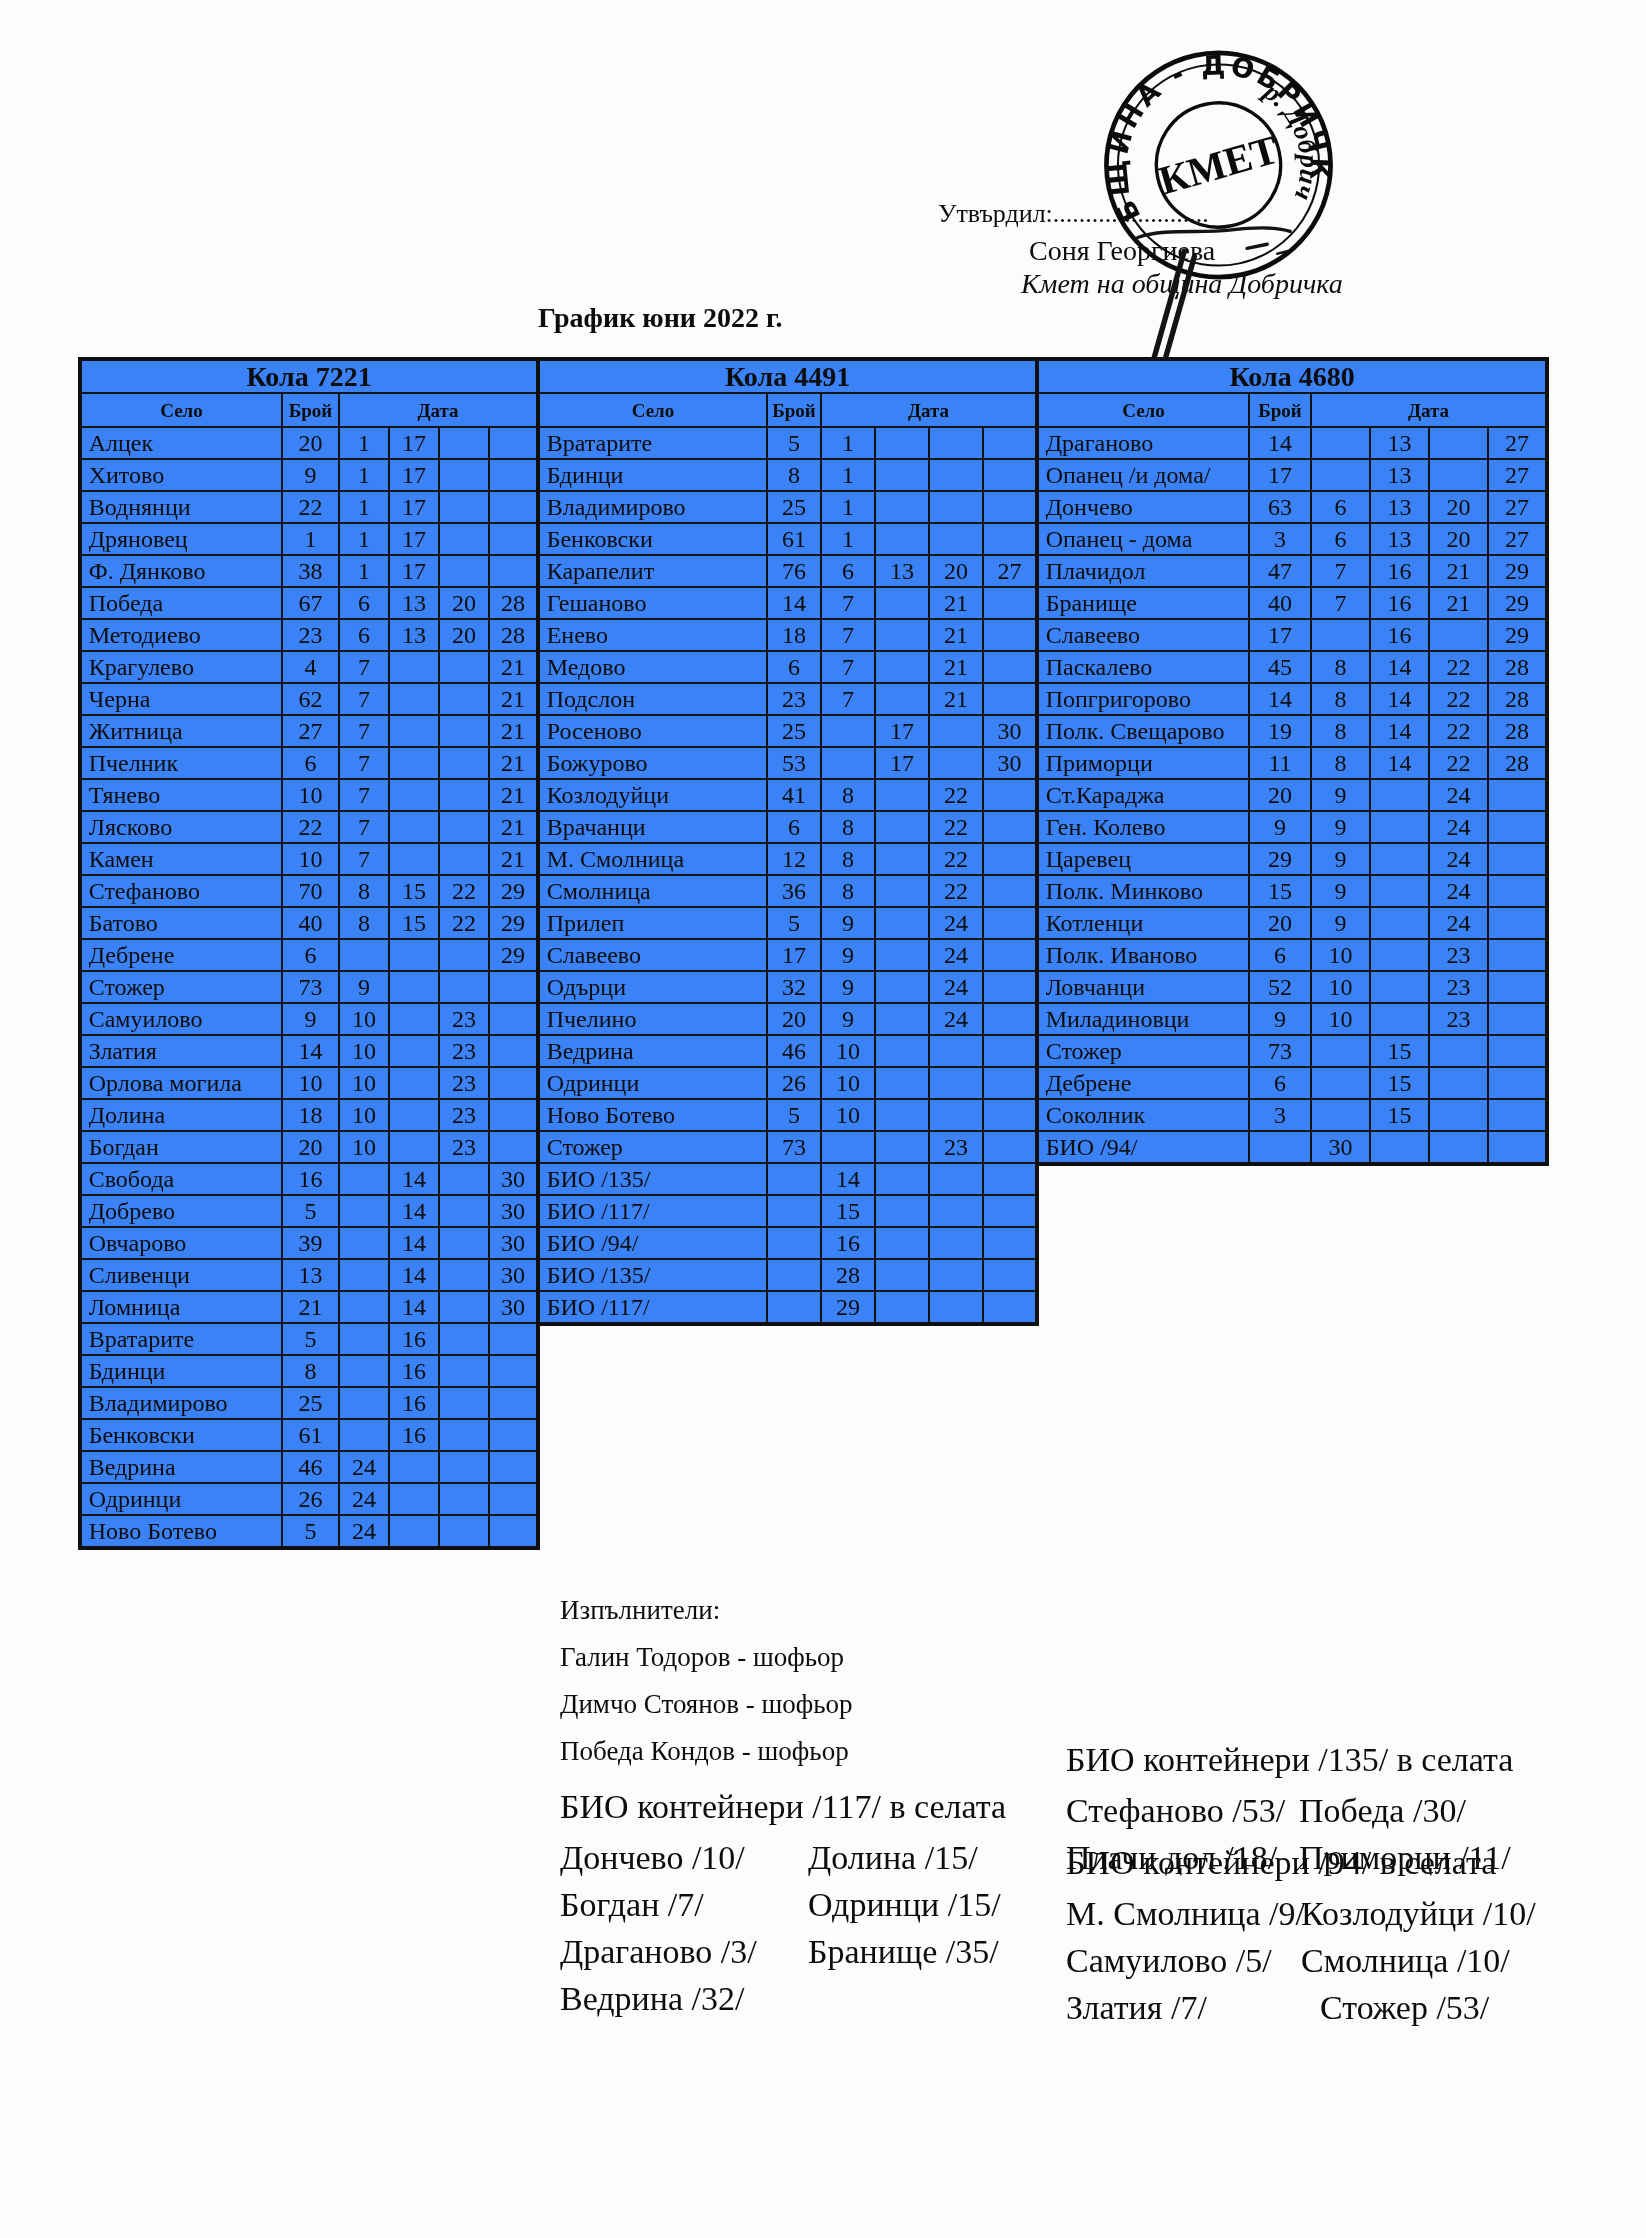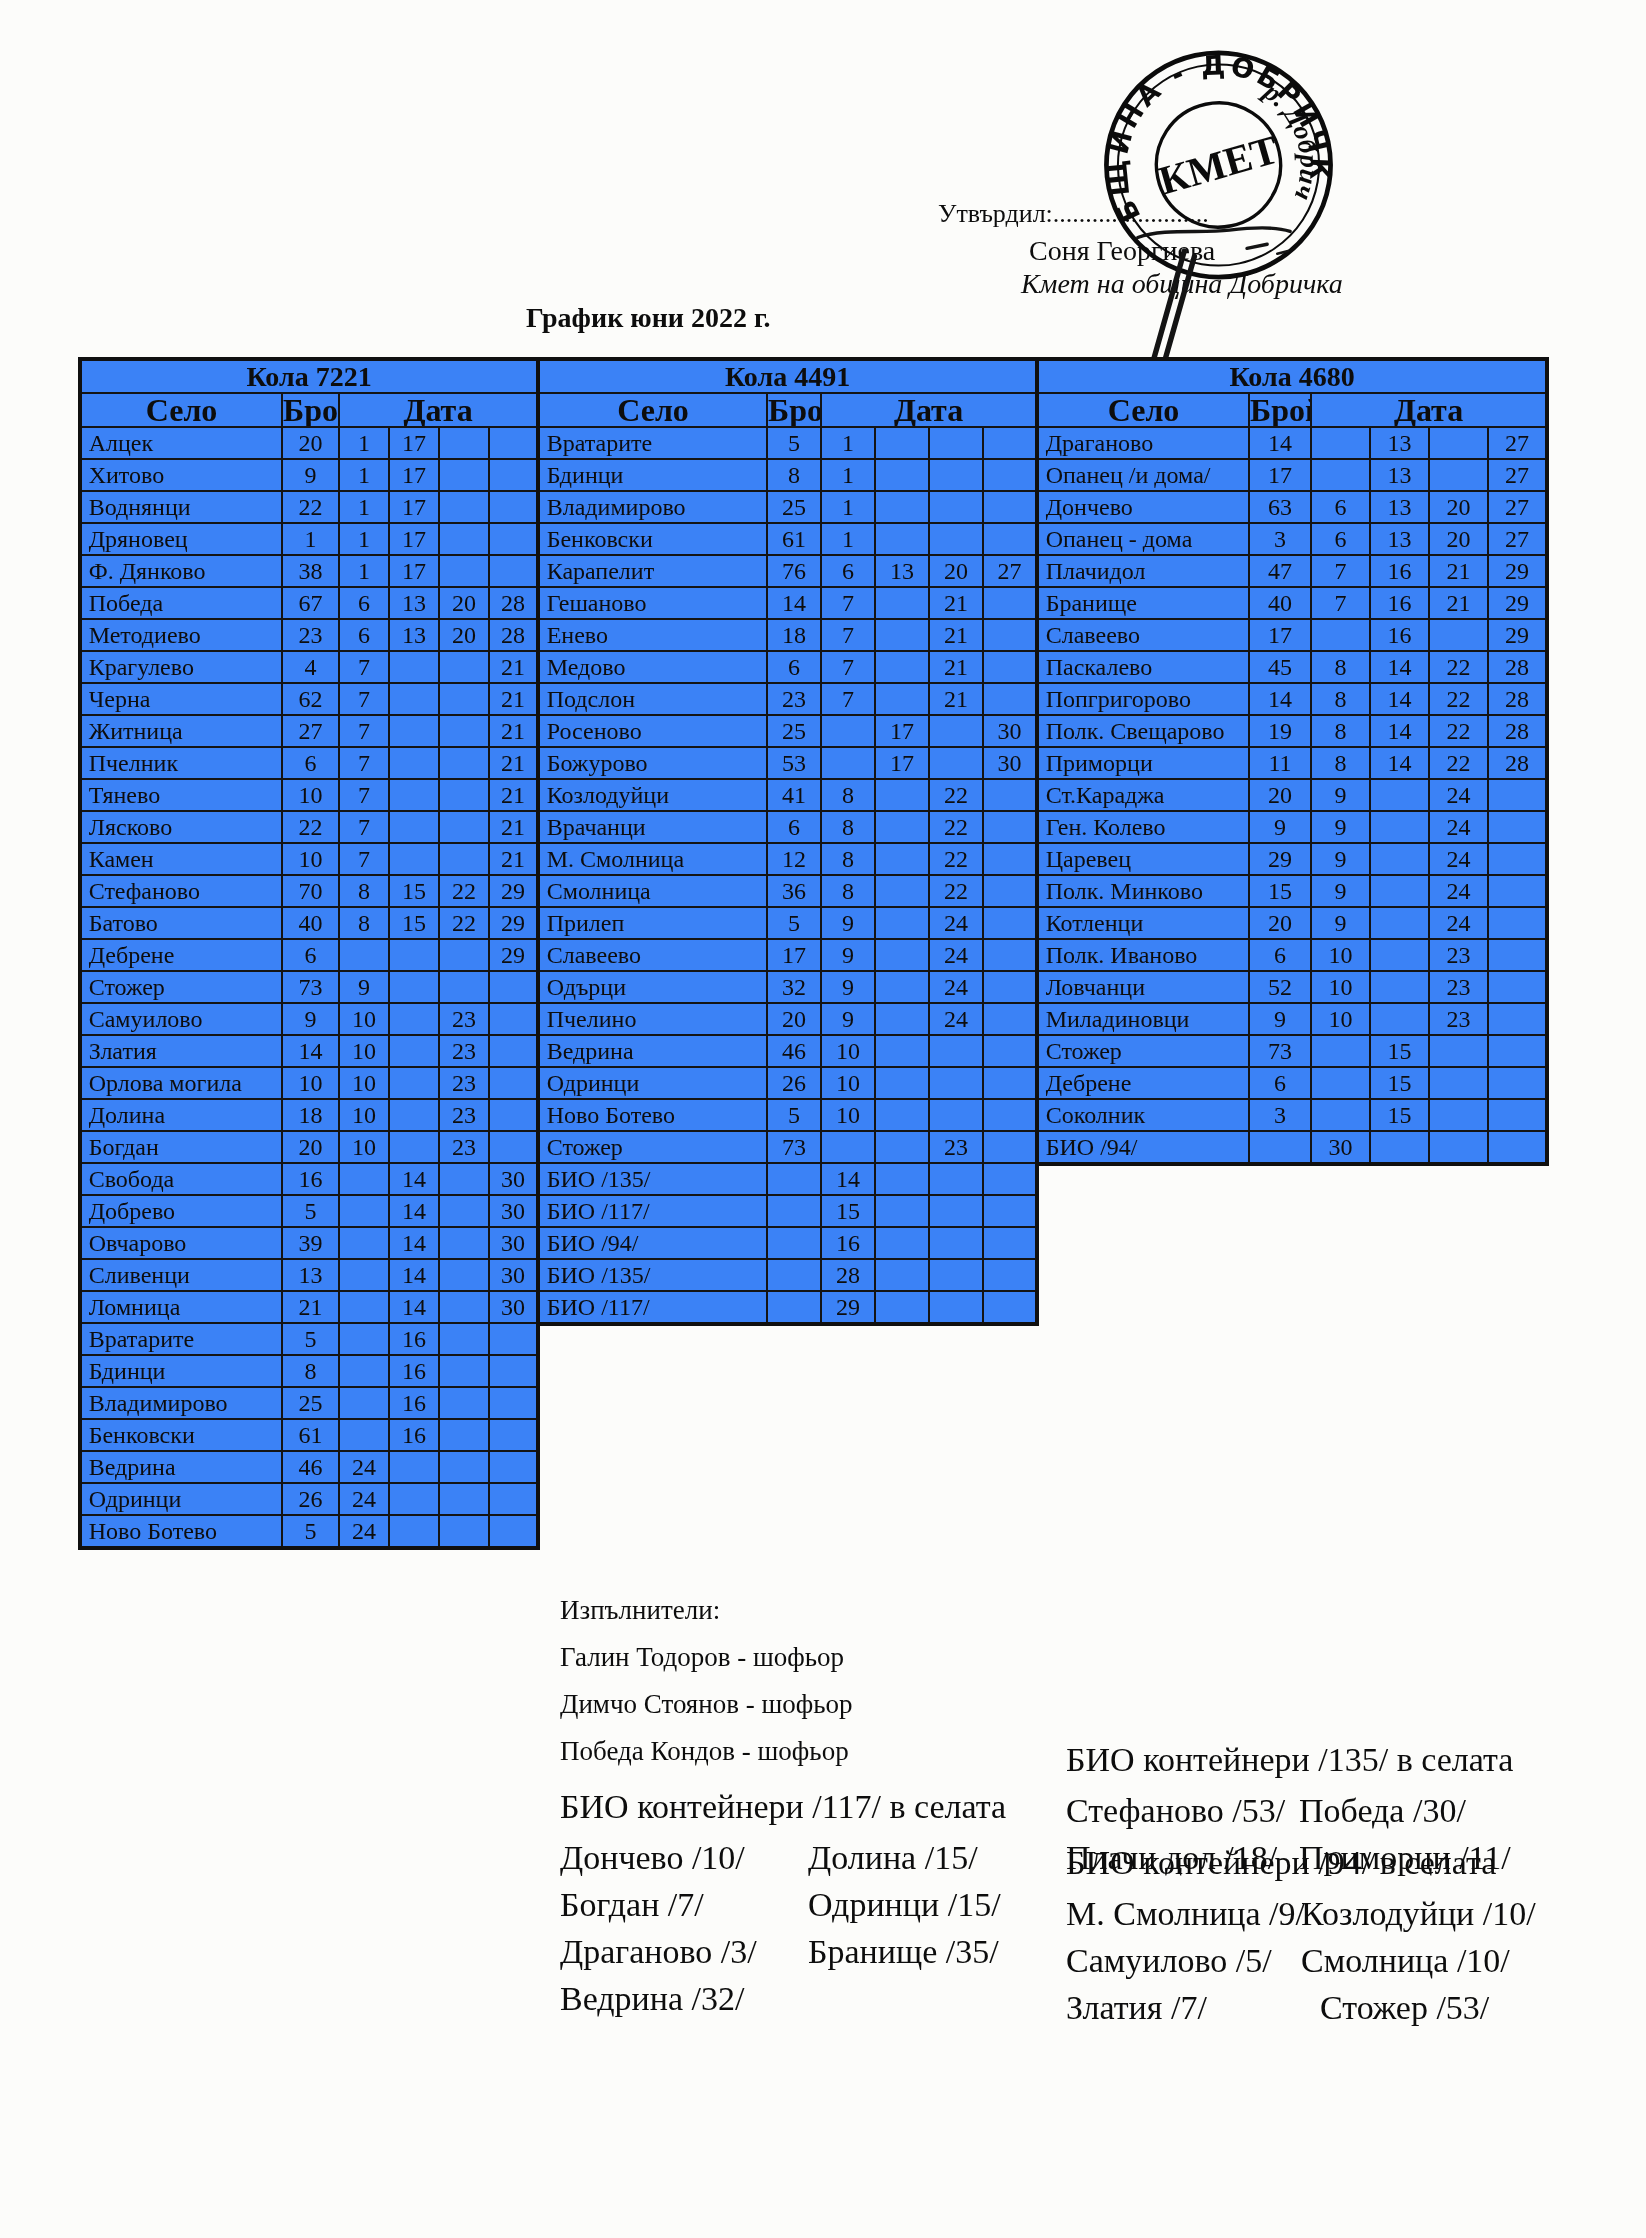--- a/index.html
+++ b/index.html
@@ -4,21 +4,21 @@
 <style>
   html,body{margin:0;padding:0;background:#d8d8d8;}
   .page{position:relative;width:1646px;height:2239px;background:#fcfcfa;overflow:hidden;
         font-family:"Liberation Serif","DejaVu Serif",serif;color:#0d0d0d;}
 
   
   .appr{position:absolute;white-space:nowrap;}
   .appr-label{left:938px;top:199px;font-size:26px;}
   .appr-name{left:1029px;top:235px;font-size:28px;}
   .appr-role{left:1021px;top:268px;font-size:28px;font-style:italic;}
-  .doc-title{position:absolute;left:526px;top:302px;font-size:28px;font-weight:bold;white-space:nowrap;}
+  .doc-title{position:absolute;left:538px;top:302px;font-size:28px;font-weight:bold;white-space:nowrap;}
 
   
   .stamp{position:absolute;left:1097px;top:30px;width:243px;height:270px;}
   .s-ring1{fill:none;stroke:#0b0b0b;stroke-width:7px;}
   .s-ring2{fill:none;stroke:#0b0b0b;stroke-width:3px;}
   .s-ring3{fill:none;stroke:#0b0b0b;stroke-width:5px;}
   .s-arc{font-family:"DejaVu Sans","Liberation Sans",sans-serif;font-weight:bold;font-size:40px;letter-spacing:5px;fill:#0b0b0b;}
   .s-side{font-family:"Liberation Serif",serif;font-style:italic;font-weight:bold;font-size:40px;fill:#0b0b0b;}
   .s-center{font-family:"Liberation Serif",serif;font-weight:bold;font-size:60px;fill:#0b0b0b;}
 
@@ -29,21 +29,21 @@
   
   table.sched{position:absolute;top:357px;border-collapse:collapse;table-layout:fixed;
               border:4px solid #101010;background:#3b82f6;}
   .t1{left:78px;width:458px;}
   .t2{left:536px;width:499px;padding-left:33px;}
   .t3{left:1035px;width:509px;padding-left:16px;}
   table.sched td{border:2px solid #141414;border-top-width:2.7px;border-bottom-width:2.7px;
                  height:30px;font-size:24px;line-height:1;padding:0;overflow:hidden;
                  white-space:nowrap;vertical-align:middle;}
   table.sched tr.trow td{height:31px;font-size:28px;font-weight:bold;text-align:center;}
-  table.sched tr.hrow td{height:32px;font-size:32px;font-weight:bold;text-align:center;}
+  table.sched tr.hrow td{height:32px;font-size:19px;font-weight:bold;text-align:center;}
   table.sched td.selo{text-align:left;padding-left:6.7px;}
   table.sched td.num{text-align:center;}
 
   
   .exec{position:absolute;left:560px;top:1595px;font-size:27px;white-space:nowrap;}
   .exec div{height:47px;}
   .bio{position:absolute;font-size:34px;white-space:nowrap;}
   .bio-h{height:51px;}
   .bio-row{position:relative;height:47px;}
   .bio-r{position:absolute;top:0;}

